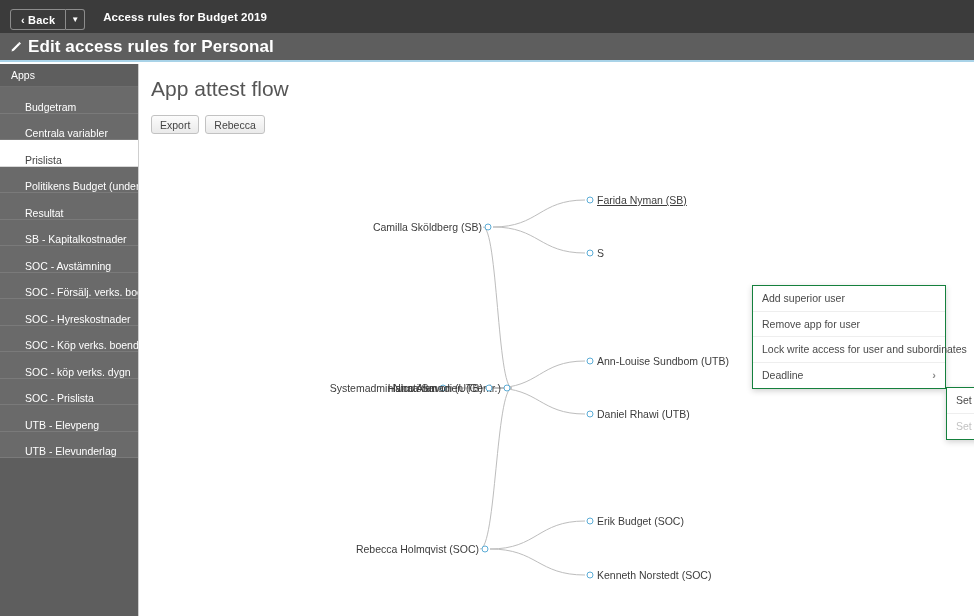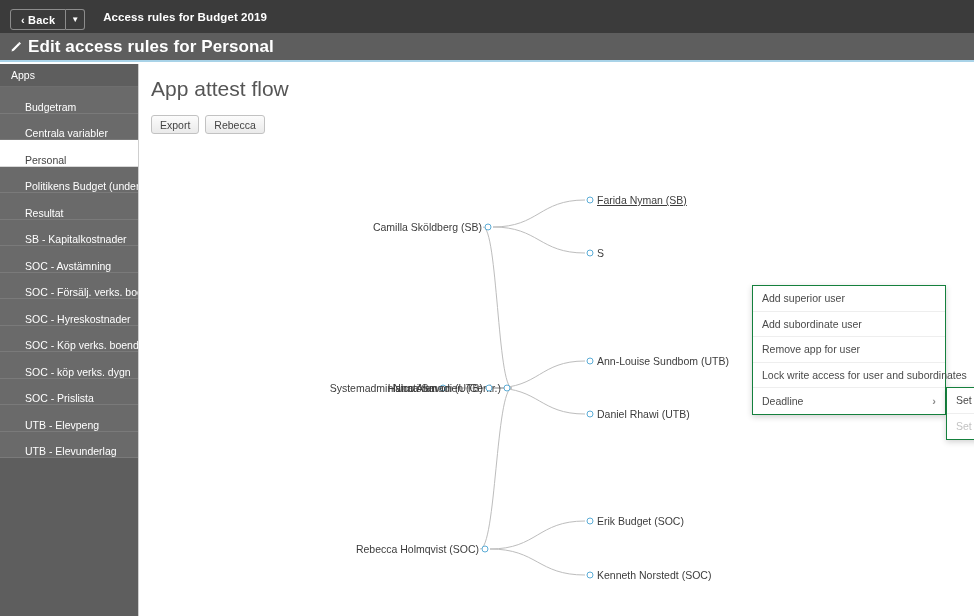--- a/index.html
+++ b/index.html
@@ -205,21 +205,21 @@
   <div class="sidebar">
     <div class="sidebar-header">Apps</div>
     <div id="sidebar-items">
         <div class="sidebar-item">
           <span>Budgetram</span>
         </div>
         <div class="sidebar-item">
           <span>Centrala variabler</span>
         </div>
         <div class="sidebar-item selected">
-          <span>Personal</span>
+          <span>Prislista</span>
         </div>
         <div class="sidebar-item">
           <span>Politikens Budget (underlag ...</span>
         </div>
         <div class="sidebar-item">
           <span>Resultat</span>
         </div>
         <div class="sidebar-item">
           <span>SB - Kapitalkostnader</span>
         </div>
@@ -297,23 +297,20 @@
           <div class="node-label" style="top: 511px; left: 457px;">Kenneth Norstedt (SOC)</div>
         </div>
     </div>
 
     <div class="ctx-menu primary">
       <div id="ctx-items">
           <div class="ctx-item">
             <span>Add superior user</span>
           </div>
           <div class="ctx-item">
-            <span>Add subordinate user</span>
-          </div>
-          <div class="ctx-item">
             <span>Remove app for user</span>
           </div>
           <div class="ctx-item">
             <span>Lock write access for user and subordinates</span>
           </div>
           <div class="ctx-item has-sub">
             <span>Deadline</span>
             <span class="ctx-arrow">›</span>
           </div>
         </div>

